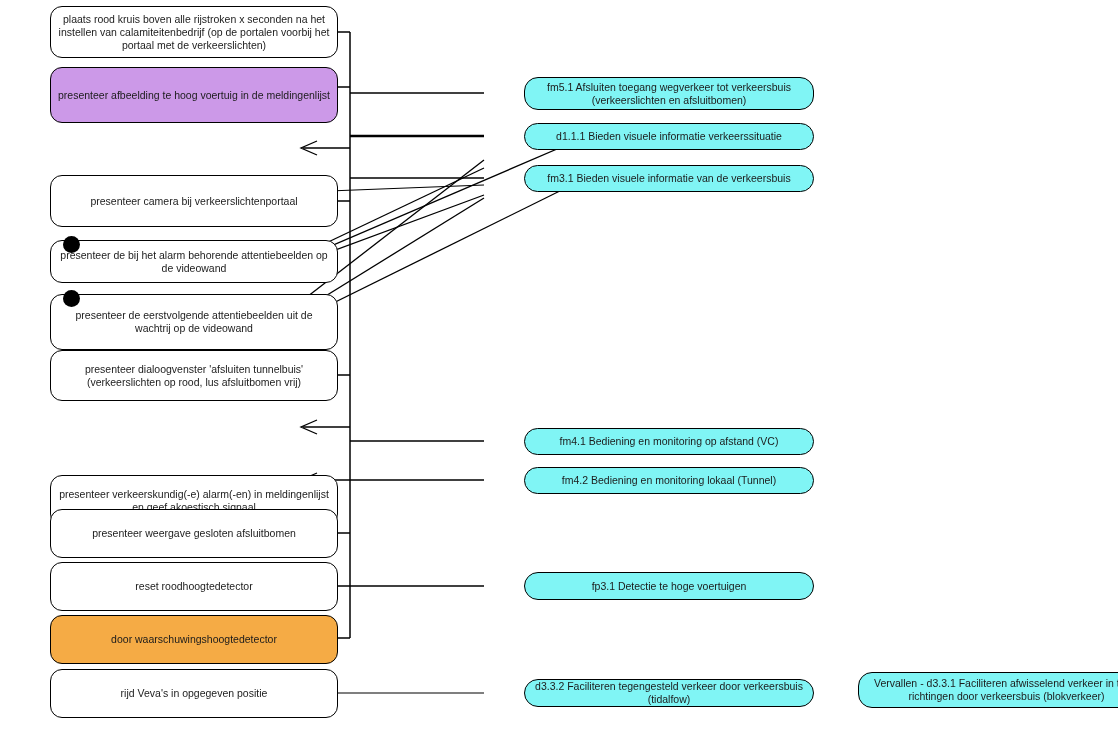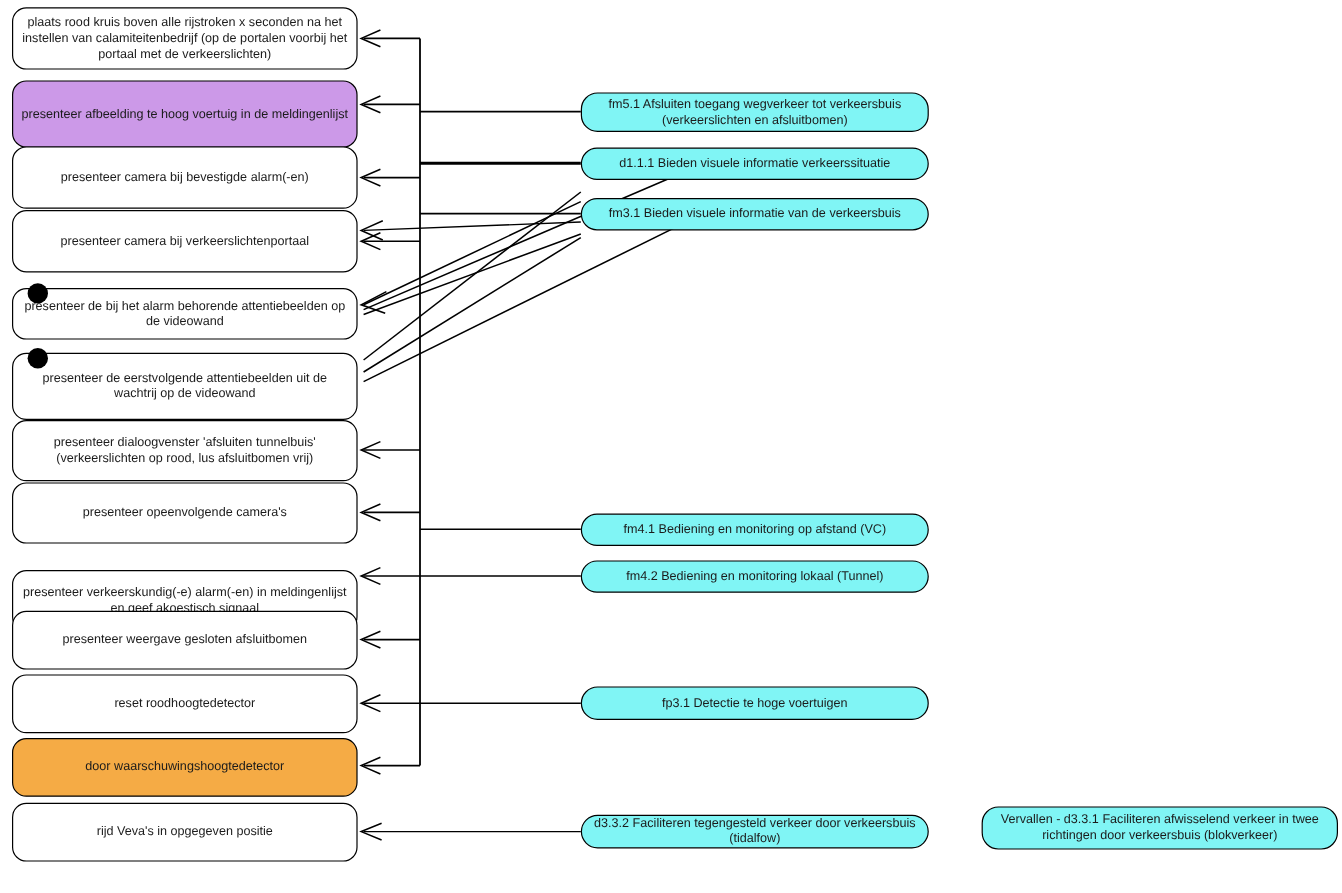--- a/index.html
+++ b/index.html
@@ -1,21 +1,21 @@
 <!DOCTYPE html>
 <html><head>
 <meta charset="utf-8">
 <style>
   html,body{margin:0;padding:0;background:#ffffff;}
   body{font-family:"Liberation Sans",sans-serif;}
   #canvas{position:relative;width:1118px;height:744px;background:#ffffff;overflow:hidden;}
   #edges{position:absolute;left:0;top:0;width:1118px;height:744px;pointer-events:none;}
   .node{position:absolute;box-sizing:border-box;border:1.6px solid #000000;border-radius:12px;
         display:flex;align-items:center;justify-content:center;text-align:center;
-        font-size:10.5px;line-height:13px;color:#1b1b1b;padding:2px 6px;background:#ffffff;}
+        font-size:10.5px;line-height:13px;color:#1b1b1b;padding:2px 6px;background:#ffffff;margin-left:40px;}
   .node.left{width:288px;left:10px;}
   .node.purple{background:#cc99e8;}
   .node.orange{background:#f5ab45;}
   .node.cyan{background:#80f5f5;justify-content:center;}
   .node.right{width:290px;left:484px;}
   .node.wide{width:297px;left:818px;}
   .node .lbl{display:block;width:100%;}
   .initdot{position:absolute;width:17px;height:17px;border-radius:50%;background:#000000;
            left:12px;top:-5px;}
   .node.hasdot{justify-content:center;}
@@ -88,45 +88,39 @@
   </svg>
 
   <div class="node left" style="top:6px;height:52px;">
     <span class="lbl">plaats rood kruis boven alle rijstroken x seconden na het instellen van calamiteitenbedrijf (op de portalen voorbij het portaal met de verkeerslichten)</span>
   </div>
 
   <div class="node left purple" style="top:67px;height:56px;">
     <span class="lbl">presenteer afbeelding te hoog voertuig in de meldingenlijst</span>
   </div>
 
-  <div class="node left" style="top:122px;height:52px;">
-    <span class="lbl">presenteer camera bij bevestigde alarm(-en)</span>
-  </div>
 
   <div class="node left" style="top:175px;height:52px;">
     <span class="lbl">presenteer camera bij verkeerslichtenportaal</span>
   </div>
 
   <div class="node left hasdot" style="top:240px;height:43px;">
     <span class="initdot"></span>
     <span class="lbl">presenteer de bij het alarm behorende attentiebeelden op de videowand</span>
   </div>
 
   <div class="node left hasdot" style="top:294px;height:56px;">
     <span class="initdot"></span>
     <span class="lbl">presenteer de eerstvolgende attentiebeelden uit de wachtrij op de videowand</span>
   </div>
 
   <div class="node left" style="top:350px;height:51px;">
     <span class="lbl">presenteer dialoogvenster 'afsluiten tunnelbuis' (verkeerslichten op rood, lus afsluitbomen vrij)</span>
   </div>
 
-  <div class="node left" style="top:402px;height:51px;">
-    <span class="lbl">presenteer opeenvolgende camera's</span>
-  </div>
 
   <div class="node left" style="top:475px;height:51px;">
     <span class="lbl">presenteer verkeerskundig(-e) alarm(-en) in meldingenlijst en geef akoestisch signaal</span>
   </div>
 
   <div class="node left" style="top:509px;height:49px;">
     <span class="lbl">presenteer weergave gesloten afsluitbomen</span>
   </div>
 
   <div class="node left" style="top:562px;height:49px;">

